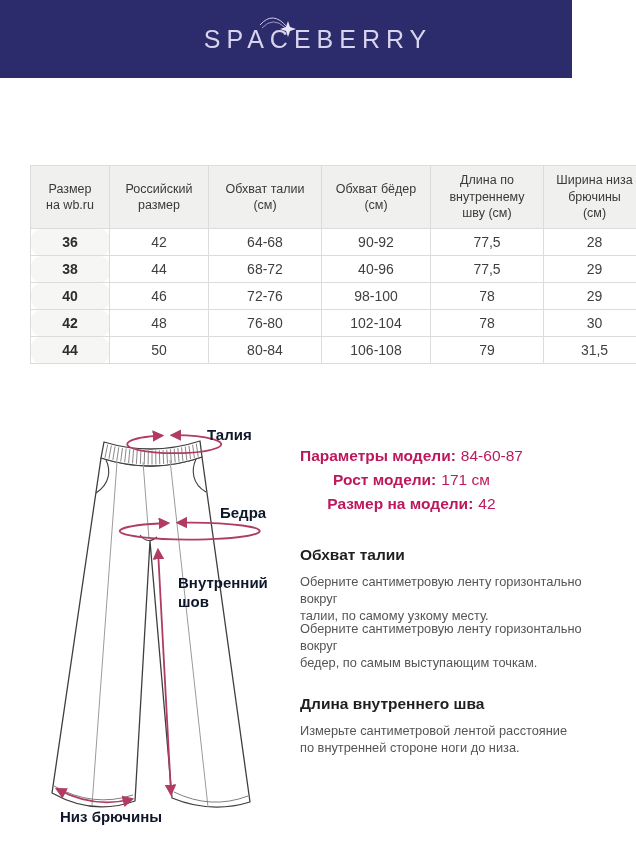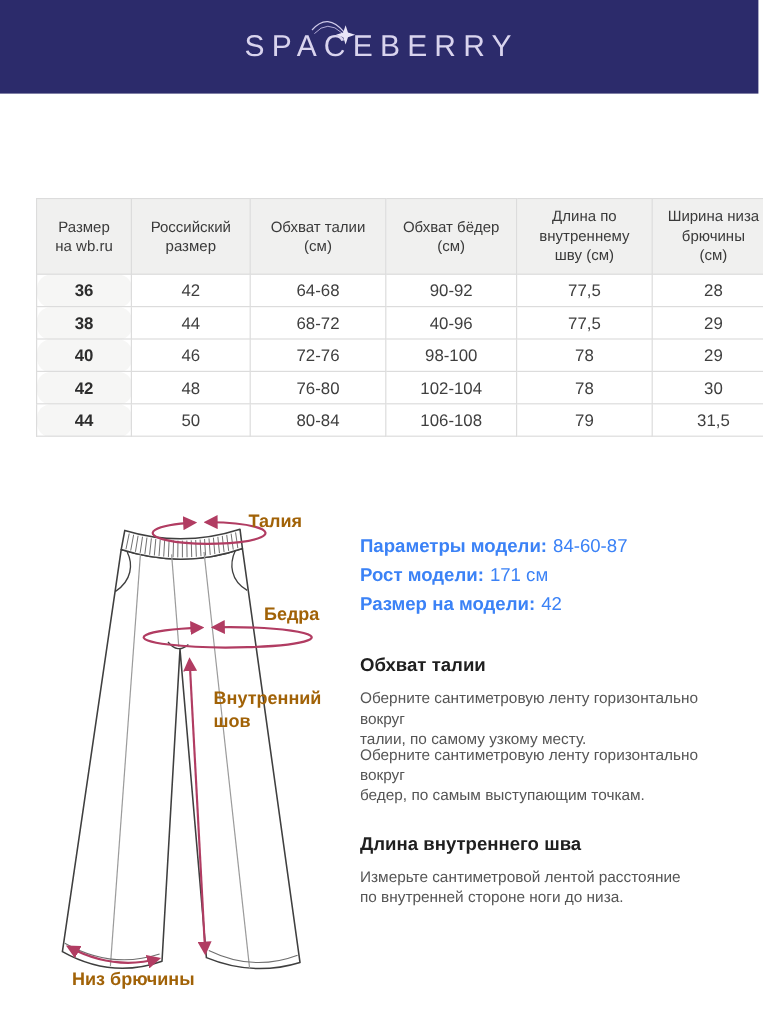--- a/index.html
+++ b/index.html
@@ -2,21 +2,21 @@
 <html style="--brand-navy: #2c2b6b; --accent-pink: #b13c62; --logo-text: #d9d4ee;"><head>
 <meta charset="utf-8">
 <style>
   html,body{margin:0;padding:0;background:#ffffff;}
   .page{
     position:relative;width:636px;height:848px;margin:0 auto;overflow:hidden;
     background:#ffffff;font-family:"Liberation Sans",sans-serif;color:#2e2e2e;
   }
   
   .brand-header{
-    position:absolute;left:0;top:0;width:632px;height:78px;
+    position:absolute;left:0;top:0;width:572px;height:78px;
     background:var(--brand-navy,#2c2b6b);
   }
   .brand-logo{
     position:absolute;left:0;top:0;width:636px;height:78px;
     display:flex;align-items:center;justify-content:center;
     font-size:25px;letter-spacing:6px;font-weight:400;
     color:var(--logo-text,#d9d4ee);
   }
   .comet{position:absolute;left:252px;top:8px;width:52px;height:32px;}
   
@@ -39,32 +39,32 @@
   .size-table th:nth-child(1),.size-table td:nth-child(1){width:72px;}
   .size-table th:nth-child(2),.size-table td:nth-child(2){width:92px;}
   .size-table th:nth-child(3),.size-table td:nth-child(3){width:106px;}
   .size-table th:nth-child(4),.size-table td:nth-child(4){width:102px;}
   .size-table th:nth-child(5),.size-table td:nth-child(5){width:106px;}
   .size-table th:nth-child(6),.size-table td:nth-child(6){width:95px;}
   
   .diagram{position:absolute;left:20px;top:408px;width:280px;height:440px;}
   .diagram svg{position:absolute;left:0;top:0;}
   .dlabel{
-    position:absolute;font-size:15px;font-weight:600;color:#a16207;line-height:19px;
+    position:absolute;font-size:15px;font-weight:600;color:#0f172a;line-height:19px;
     white-space:nowrap;
   }
   .dlabel.wrap{white-space:normal;width:105px;}
   .lbl-waist{left:187px;top:17px;}
   .lbl-hips{left:200px;top:95px;}
   .lbl-inseam{left:158px;top:165px;}
   .lbl-hem{left:40px;top:399px;}
   
   .info{position:absolute;left:300px;top:0;width:316px;height:848px;}
   .model-info{position:absolute;left:0;top:444px;}
-  .model-line{font-size:15.5px;line-height:24px;color:#3b82f6;}
+  .model-line{font-size:15.5px;line-height:24px;color:#be185d;text-align:center;}
   .model-line .lab{font-weight:700;}
   .model-line .val{font-weight:400;margin-left:5px;}
   .msection{position:absolute;left:0;width:316px;}
   .msection .mtitle{font-size:15.5px;font-weight:700;color:#1f1f1f;margin:0 0 9px 0;}
   .msection .mbody{font-size:12.8px;color:#555;line-height:17px;white-space:pre-line;margin:0;}
   .sec-0{top:546px;}
   .sec-1{top:620px;}
   .sec-2{top:695px;}
 </style>
 </head>

